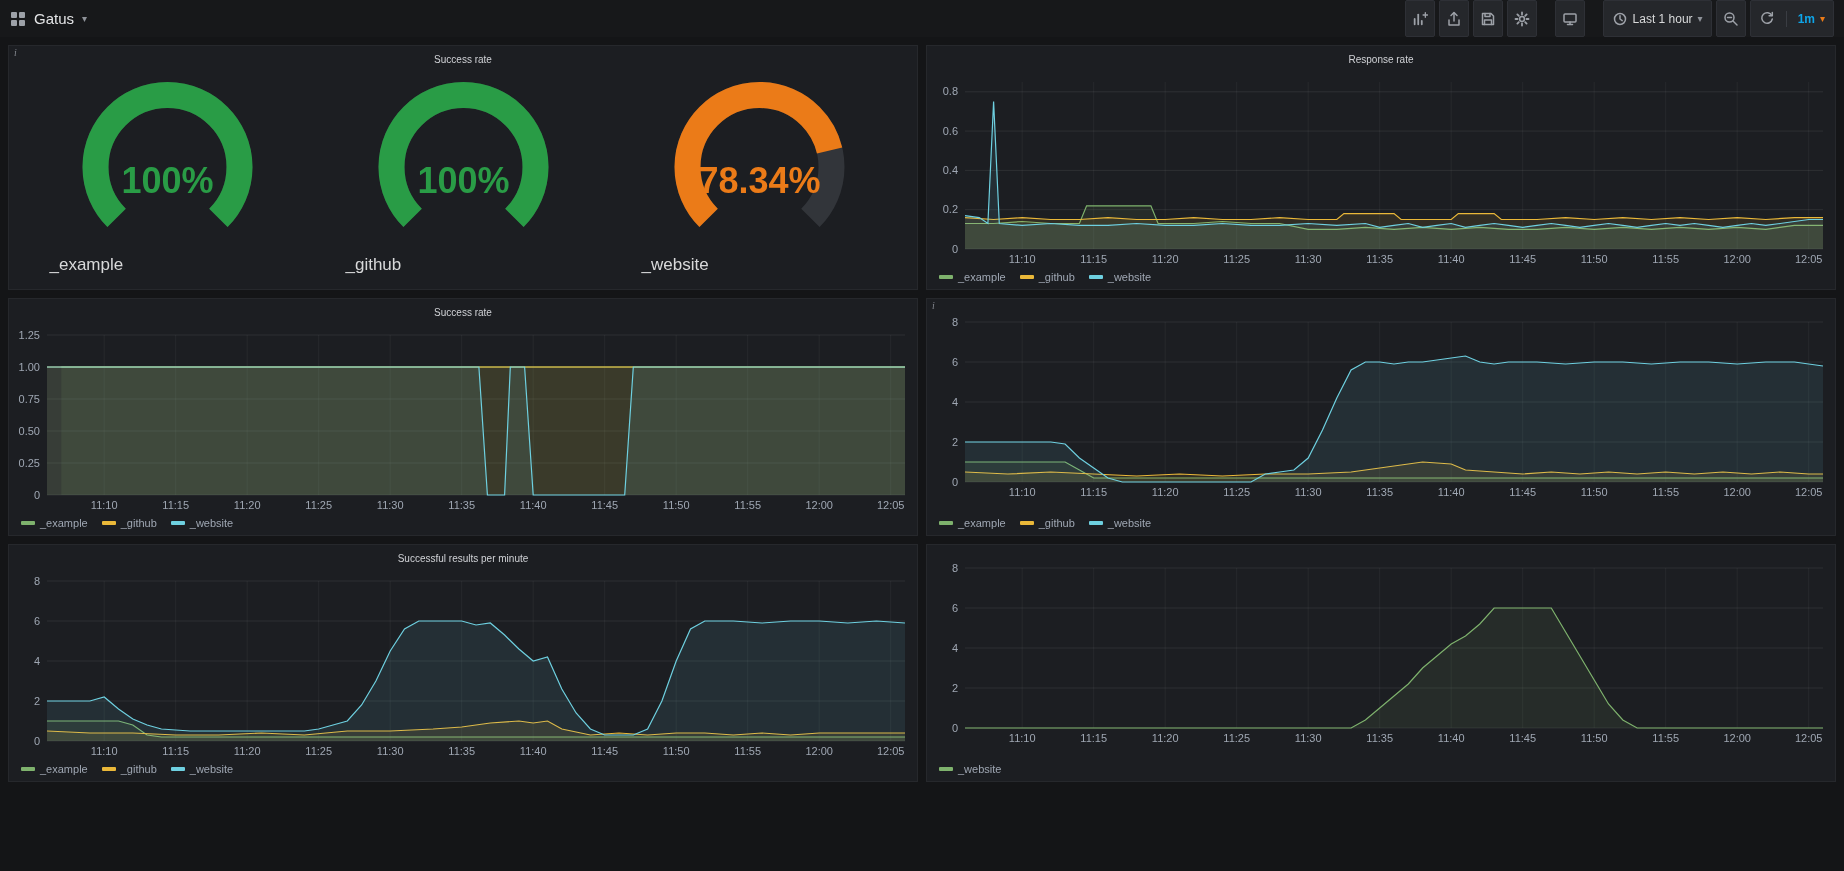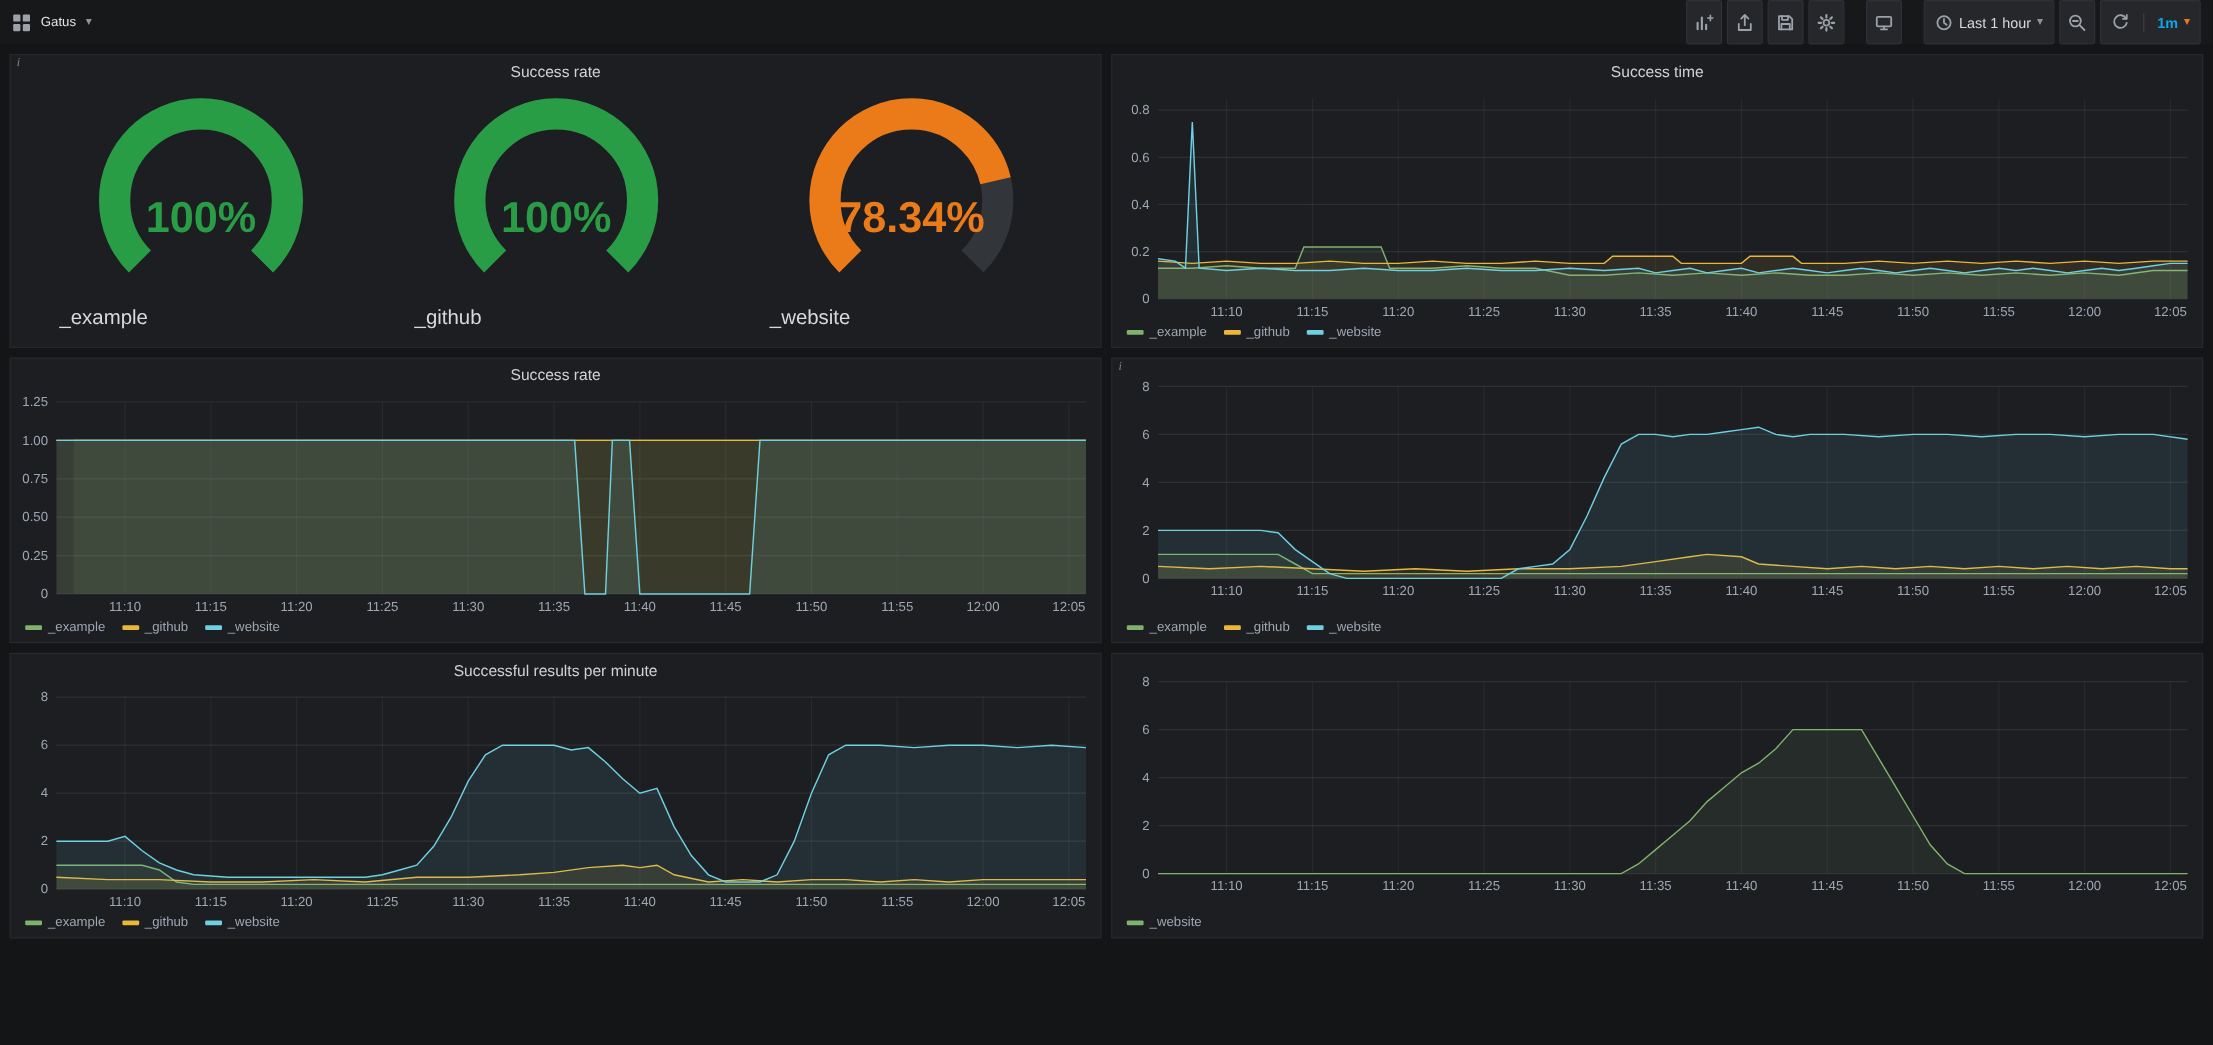--- a/index.html
+++ b/index.html
@@ -3,21 +3,21 @@
 <meta charset="utf-8">
 <style>
   * { box-sizing: border-box; margin: 0; padding: 0; }
   html,body { width:1844px; height:871px; overflow:hidden; background:#141517;
     font-family:"Liberation Sans", sans-serif; color:#d8d9da; }
 
   
   .navbar { height:37px; background:#17181a; display:flex; align-items:center;
     justify-content:space-between; padding:0 10px; }
   .nav-left { display:flex; align-items:center; gap:8px; }
-  .nav-title { font-size:11px; color:#e3e4e6; }
+  .nav-title { font-size:15px; color:#e3e4e6; }
   .caret { font-size:10px; color:#8e9299; line-height:1; }
   .nav-right { display:flex; align-items:center; gap:4px; }
   .nav-btn { display:flex; align-items:center; gap:5px; height:37px; padding:0 8px;
     background:#25272b; border:1px solid #2e3036; border-radius:2px; color:#d8d9da;
     font-size:12px; cursor:pointer; }
   .nav-btn.icon-only { width:30px; justify-content:center; padding:0; }
   .nav-gap { width:10px; }
   .btn-divider { width:1px; height:16px; background:#3a3d43; margin:0 6px; }
   .interval-text { color:#0ea5e9; font-weight:bold; }
   .interval-caret { color:#eb7b18; }
@@ -25,21 +25,21 @@
     stroke-linecap:round; stroke-linejoin:round; }
   .icon.filled { fill:#9da1a8; stroke:none; }
 
   
   .dash { display:grid; grid-template-columns:1fr 1fr; grid-template-rows:245px 238px 238px;
     gap:8px; padding:8px; }
   .panel { background:#1c1e22; border:1px solid #26282c; position:relative;
     display:flex; flex-direction:column; }
   .panel-header { height:26px; display:flex; align-items:center; justify-content:center;
     position:relative; flex:0 0 auto; }
-  .panel-title { font-size:13px; font-weight:500; color:#d0d2d6; cursor:pointer; }
+  .panel-title { font-size:10px; font-weight:500; color:#d0d2d6; cursor:pointer; }
   .info-corner { position:absolute; top:0; left:0; width:16px; height:16px;
     font-size:10px; font-style:italic; font-family:"Liberation Serif", serif;
     color:#83878e; display:flex; align-items:flex-start; justify-content:flex-start;
     padding:1px 0 0 5px; cursor:pointer; }
 
   
   .gauge-row { flex:1; display:flex; align-items:center; justify-content:space-around;
     padding:0 10px 6px; }
   .gauge { display:flex; flex-direction:column; align-items:flex-start; }
   .gauge svg { width:235px; height:172px; }
@@ -166,21 +166,21 @@
           <path class="gauge-val" d="M59.1 136.9 A72 72 0 1 1 160.9 136.9" stroke="#eb7b18" stroke-dasharray="265.8 399.3"></path>
           <text class="gauge-text" x="110" y="112" text-anchor="middle" fill="#eb7b18">78.34%</text>
         </svg>
         <div class="gauge-label">_website</div>
       </div>
     </div>
   </div>
 
   <div class="panel">
     <div class="panel-header">
-      <span class="panel-title">Success time</span>
+      <span class="panel-title">Response rate</span>
     </div>
     <div class="chart-body">
       <svg viewBox="0 0 908 197">
           <line x1="38" x2="896" y1="177.0" y2="177.0" stroke="rgba(255,255,255,0.08)"></line>
           <text x="31" y="180.5" text-anchor="end" class="tick">0</text>
           <line x1="38" x2="896" y1="137.7" y2="137.7" stroke="rgba(255,255,255,0.08)"></line>
           <text x="31" y="141.2" text-anchor="end" class="tick">0.2</text>
           <line x1="38" x2="896" y1="98.4" y2="98.4" stroke="rgba(255,255,255,0.08)"></line>
           <text x="31" y="101.9" text-anchor="end" class="tick">0.4</text>
           <line x1="38" x2="896" y1="59.1" y2="59.1" stroke="rgba(255,255,255,0.08)"></line>

